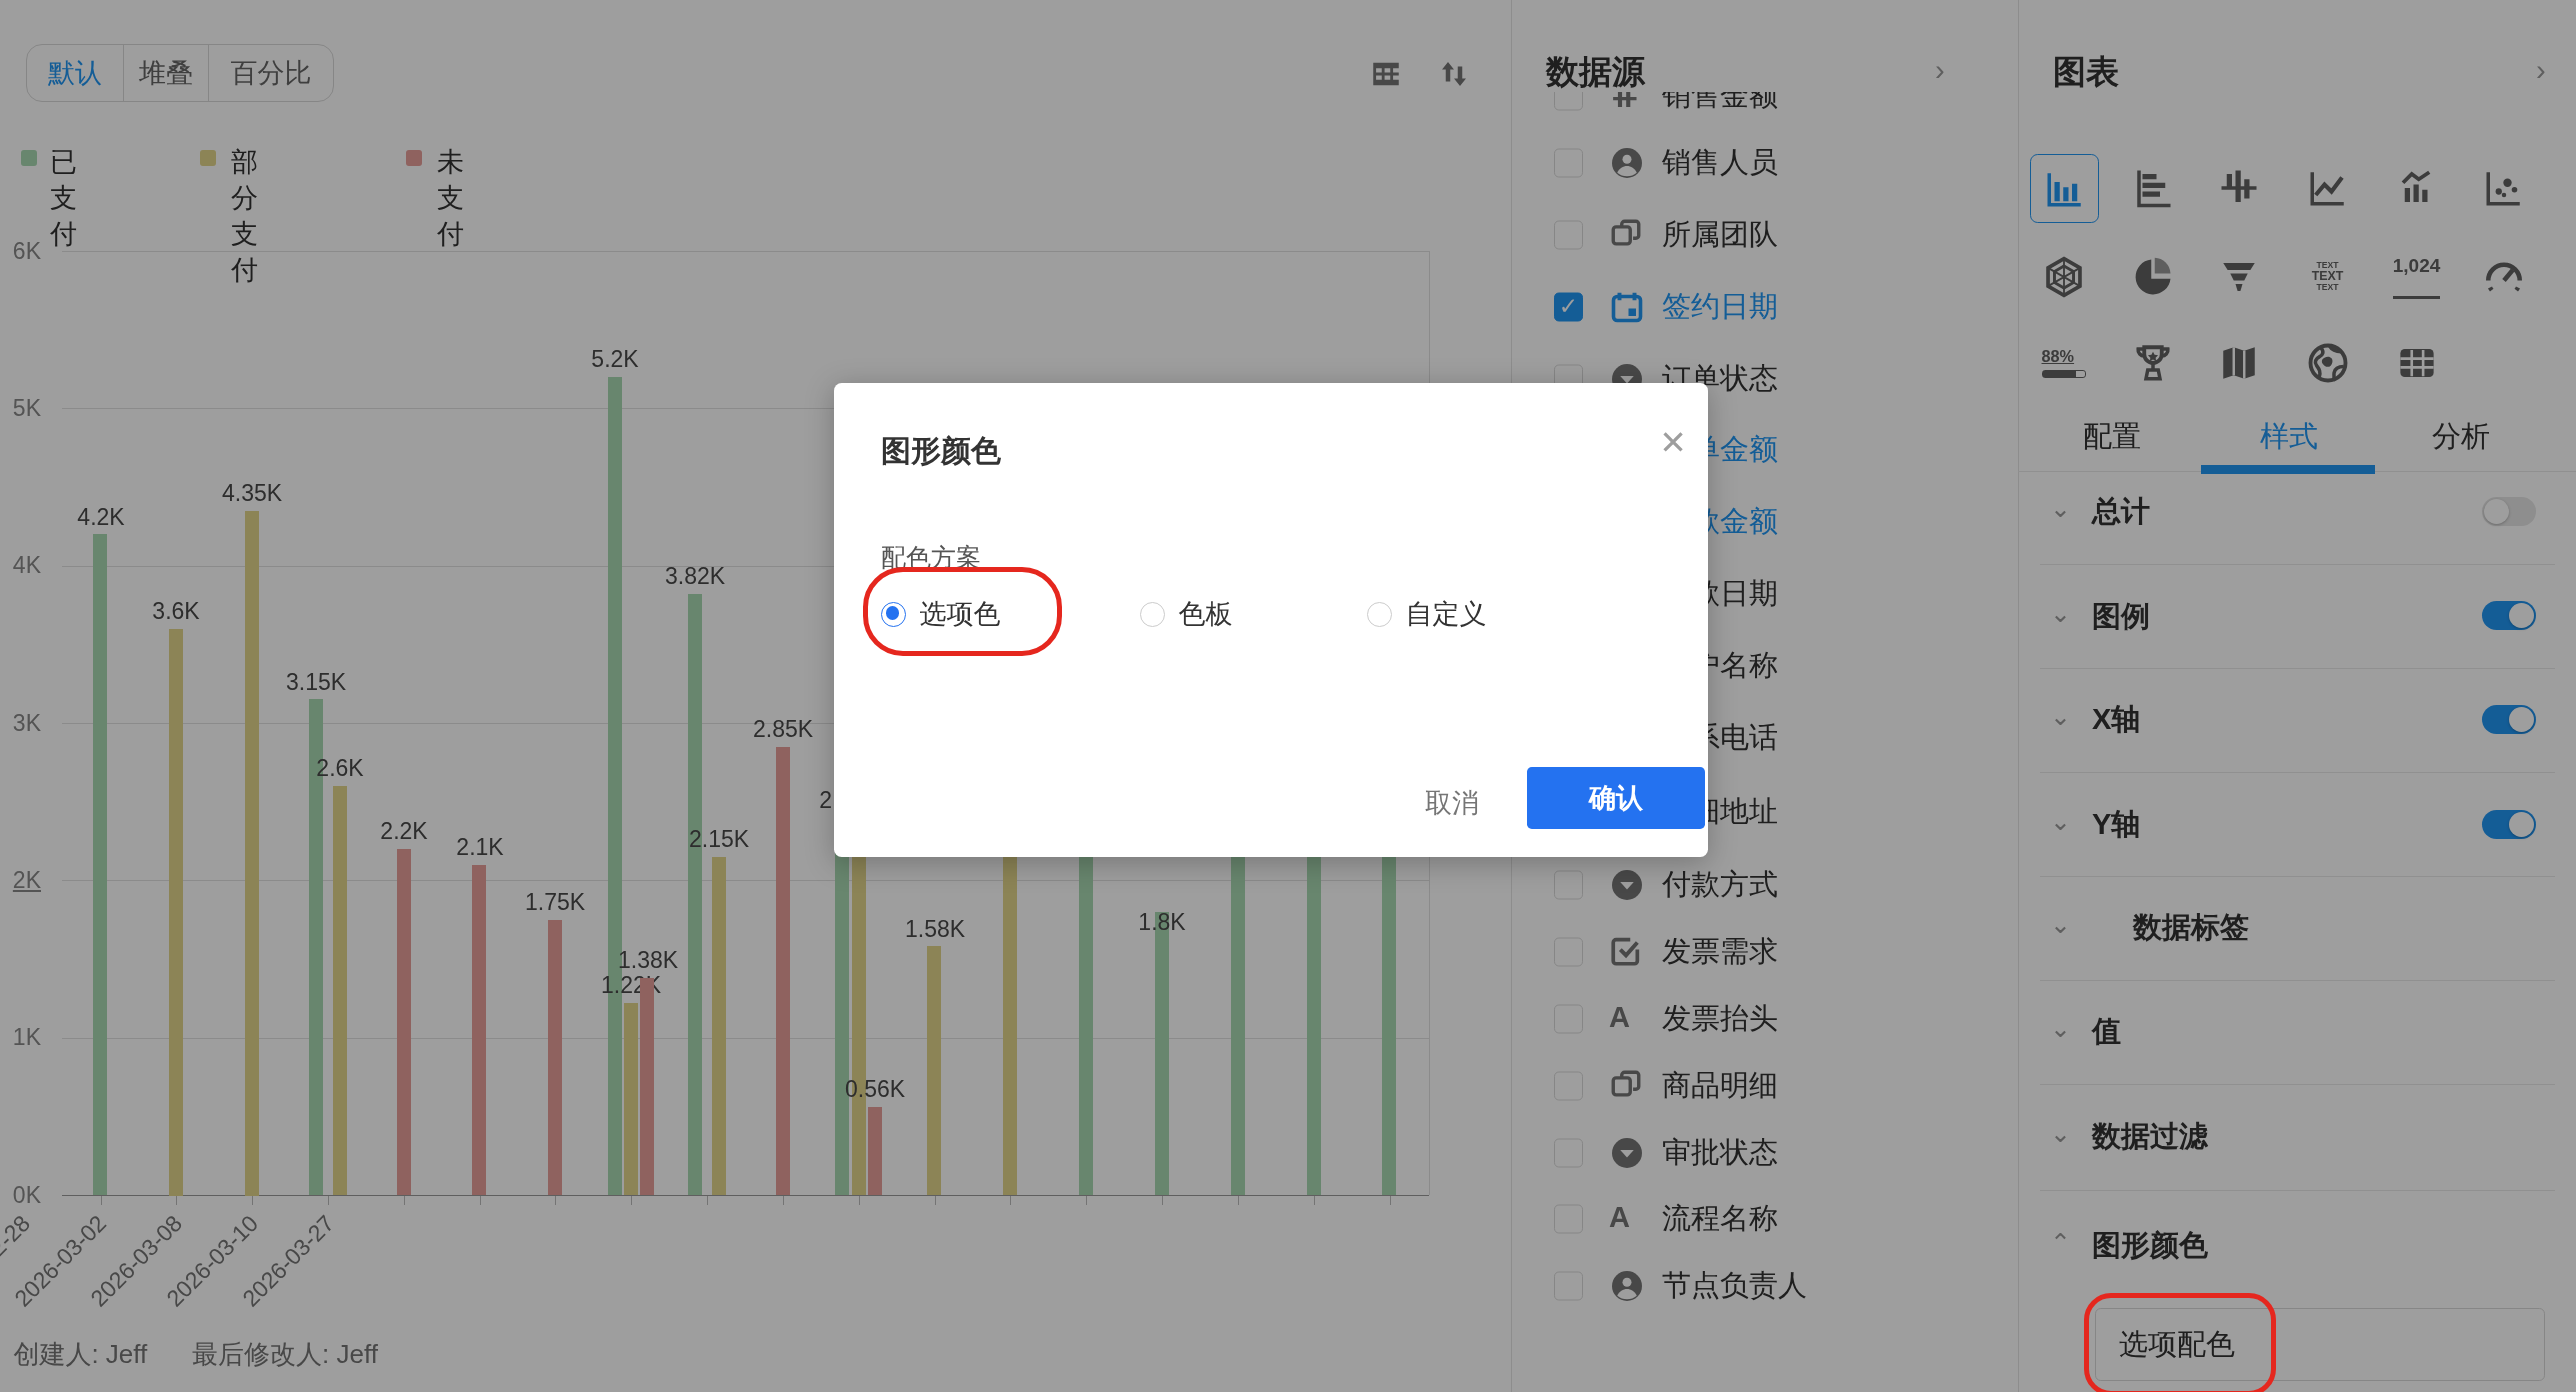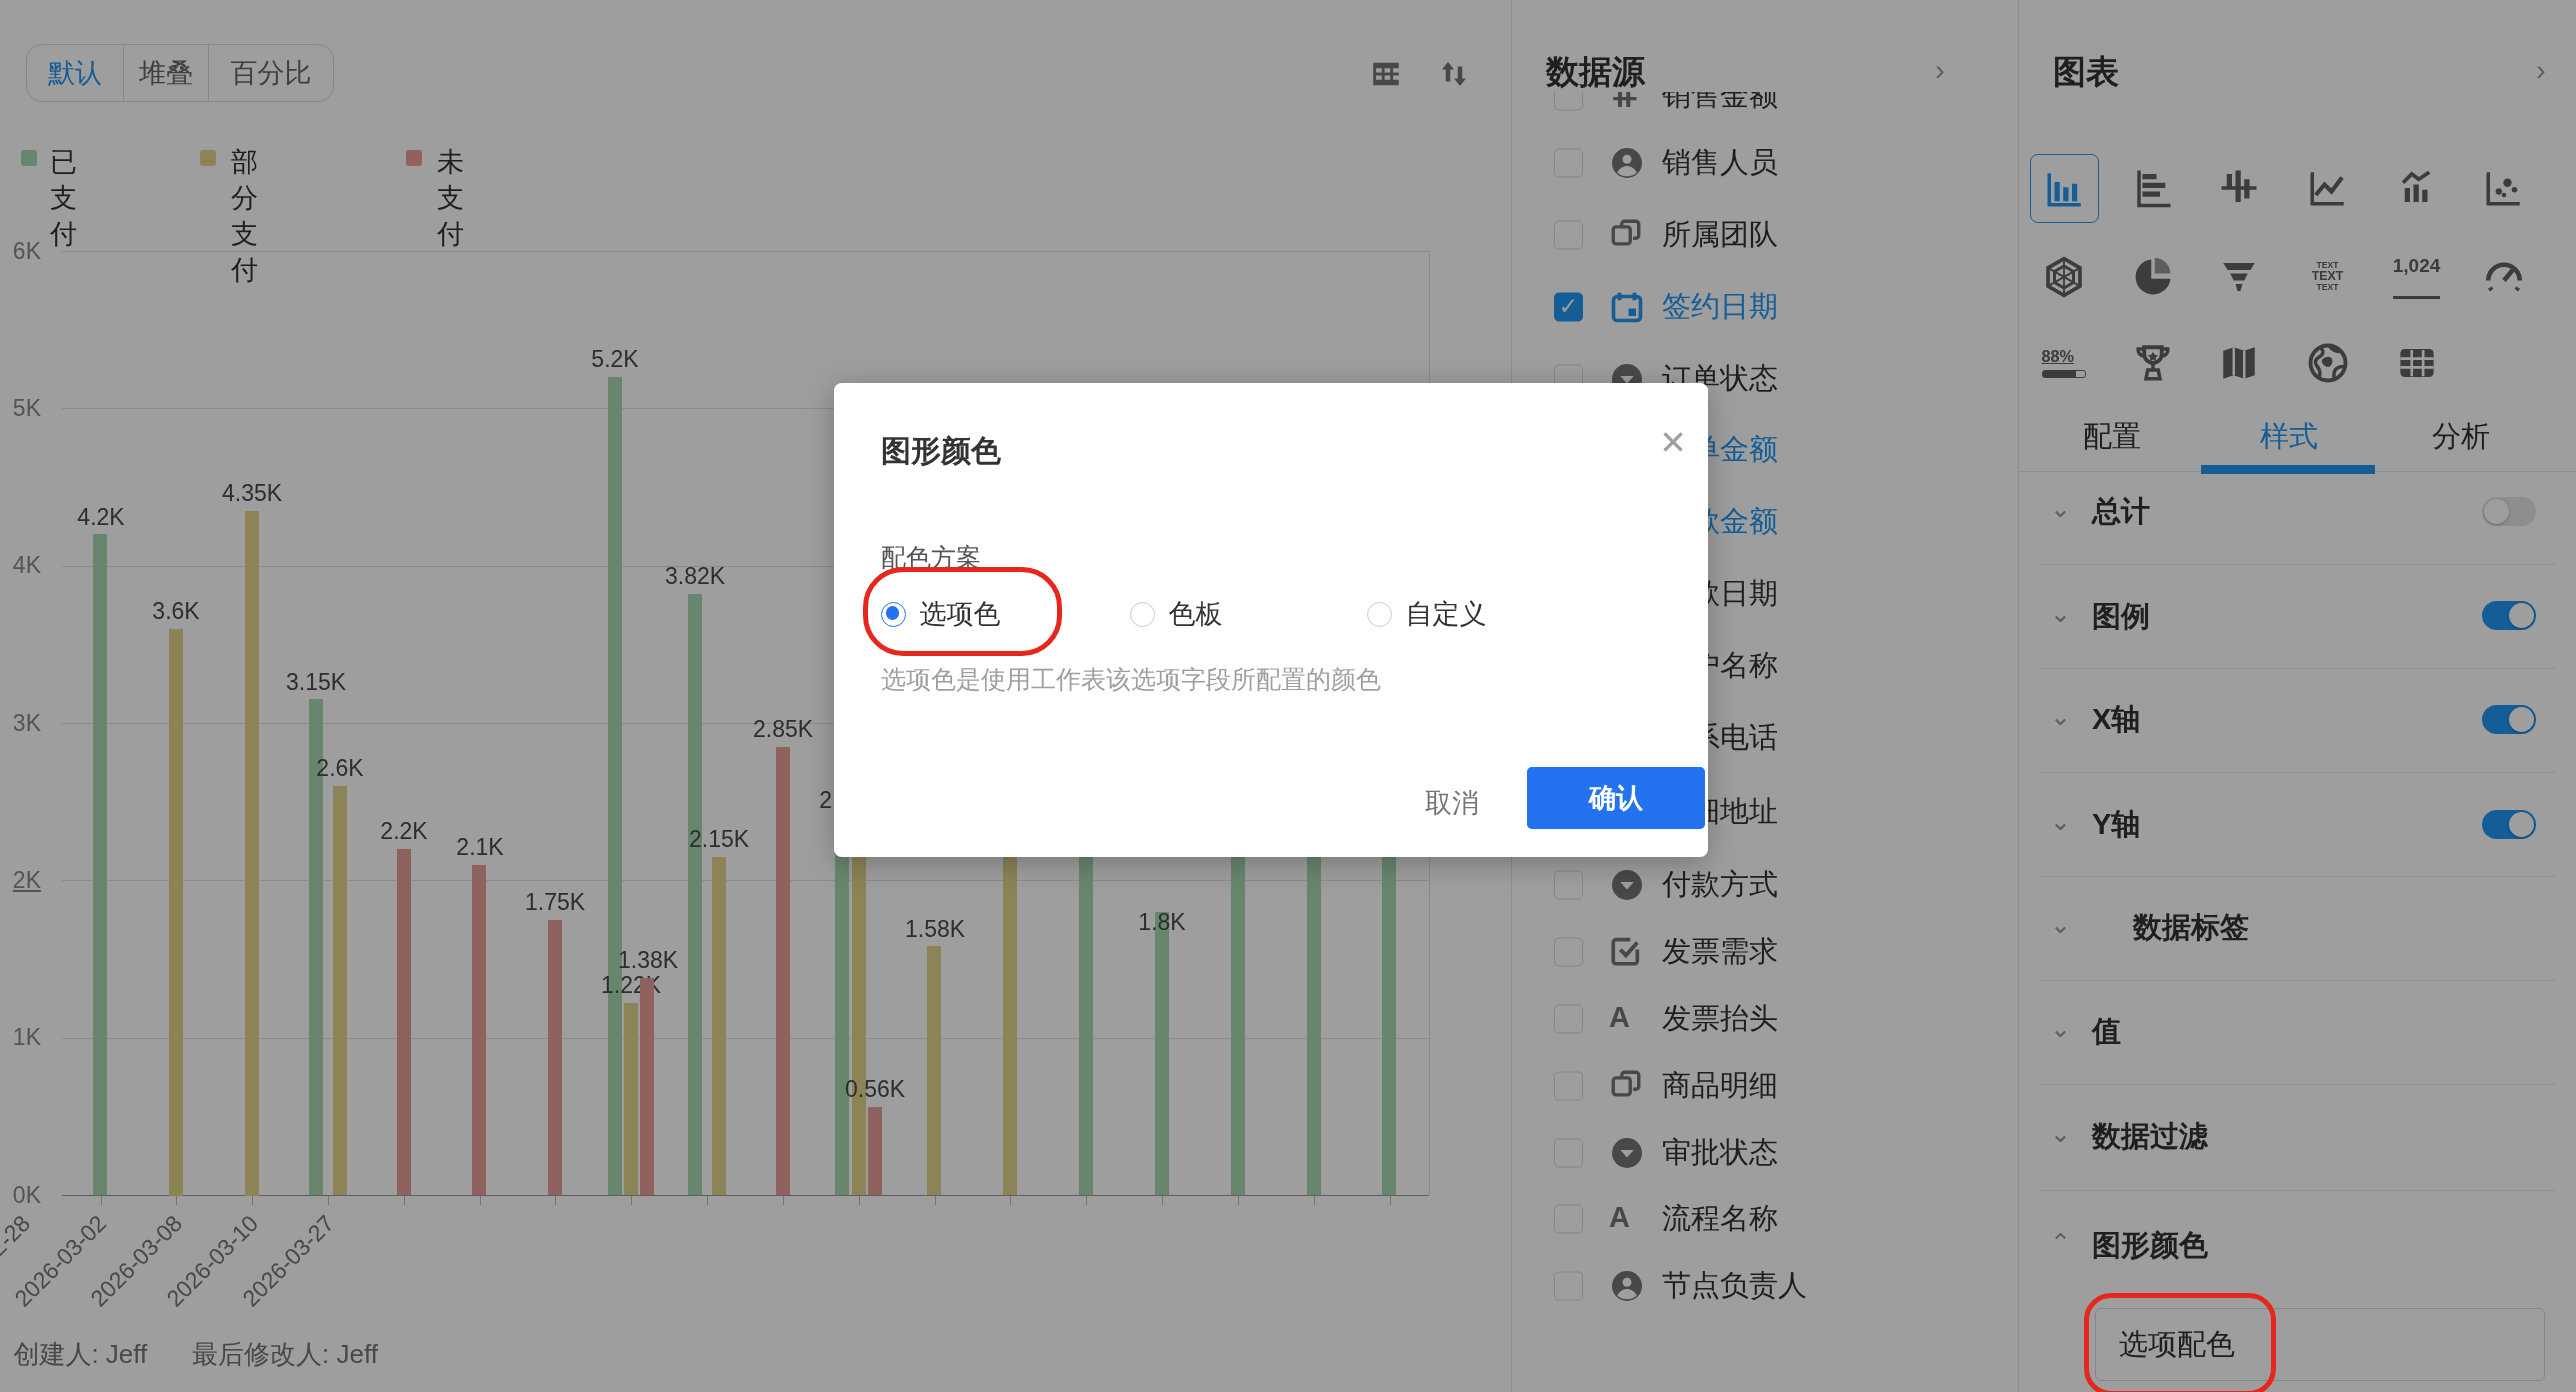--- a/index.html
+++ b/index.html
@@ -507,30 +507,29 @@
 
   <div id="modal">
     <div class="m-title">图形颜色</div>
     <div class="m-close">✕</div>
     <div class="m-scheme">配色方案</div>
     <div id="modal-radios">
         <div class="radio-item sel" style="left: 47px; top: 213px;">
           <div class="radio-circle"></div>
           <span class="radio-label">选项色</span>
         </div>
-        <div class="radio-item" style="left: 296px; top: 213px; text-align: center;">
+        <div class="radio-item" style="left: 306px; top: 213px; text-align: center;">
           <div class="radio-circle"></div>
           <span class="radio-label">色板</span>
         </div>
         <div class="radio-item" style="left: 533px; top: 213px;">
           <div class="radio-circle"></div>
           <span class="radio-label">自定义</span>
         </div>
       </div>
-    <div class="m-desc">选项色是使用工作表该选项字段所配置的颜色</div>
     <div class="btn-cancel">取消</div>
     <div class="btn-confirm">确认</div>
     <div class="red-ring" style="left:29px;top:184px;width:189px;height:79px;border-radius:40px"></div>
   </div>
 
   <div class="red-ring" style="left:2084px;top:1293px;width:182px;height:93px;border-radius:27px"></div>
 
 </div>
 
 

